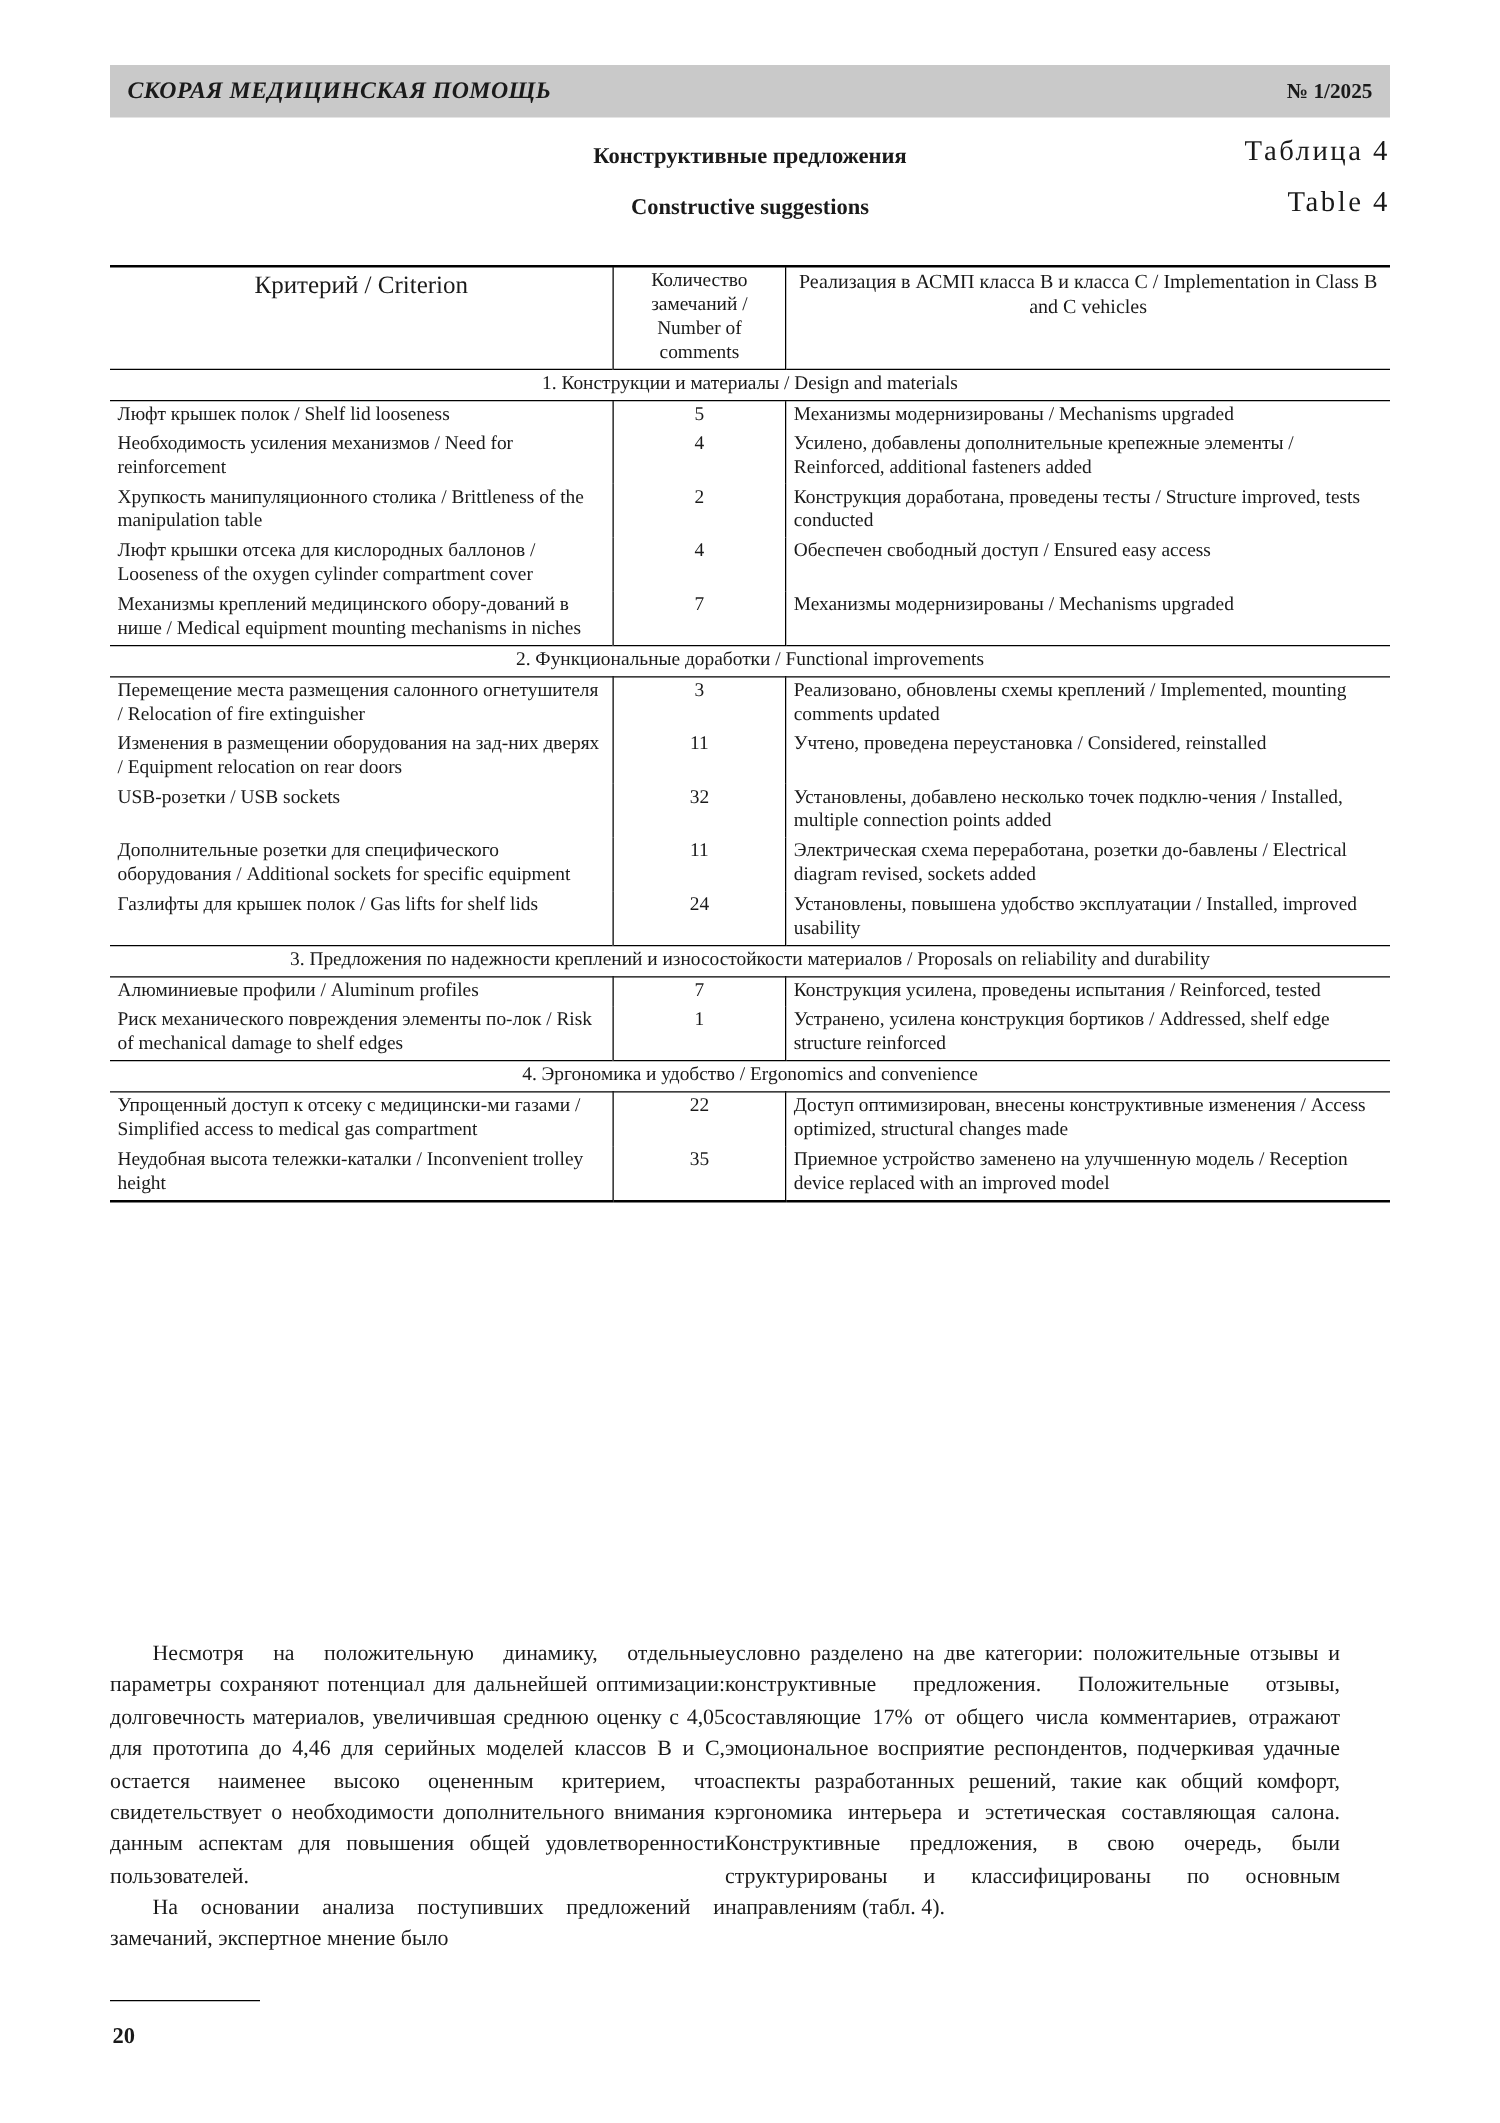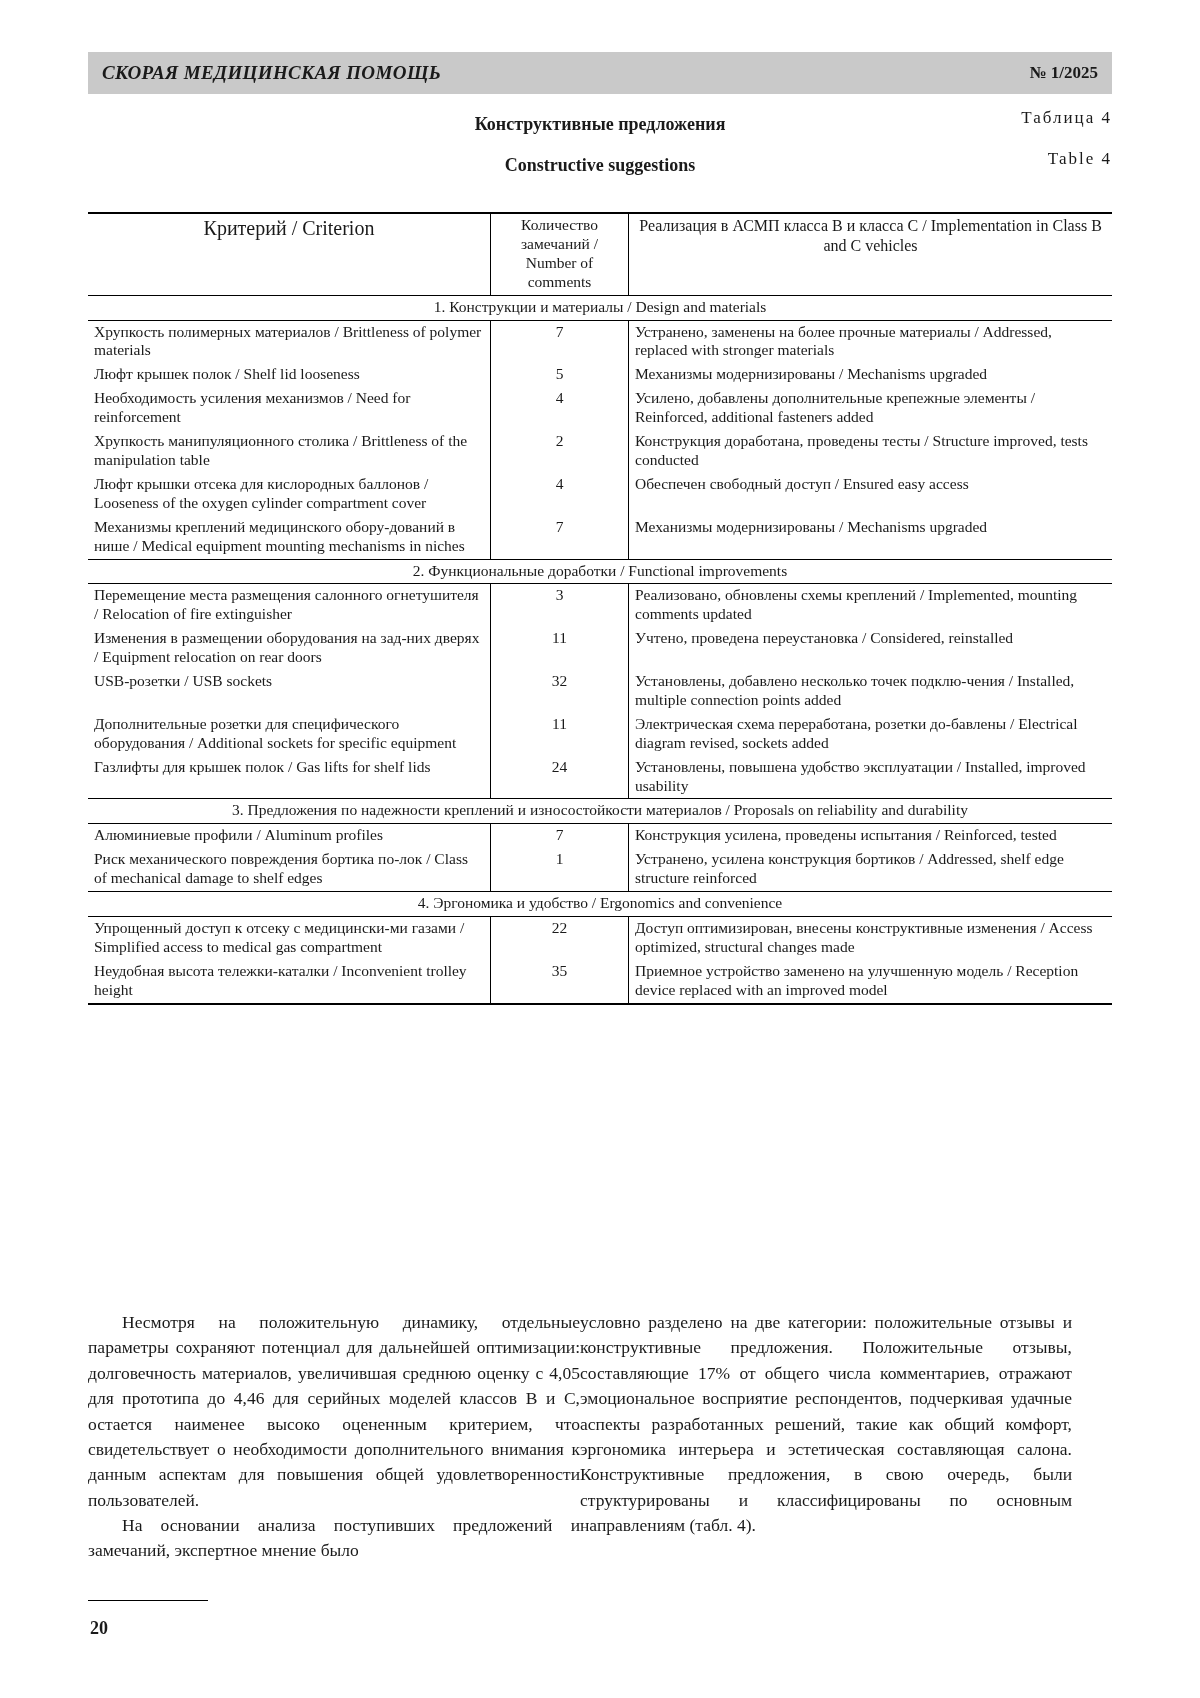--- a/index.html
+++ b/index.html
@@ -59,21 +59,21 @@
     width: 1024px;
   }
   .cap-row {
     position: relative;
     height: 26px;
   }
   .cap-right {
     position: absolute;
     right: 0;
     top: 0;
-    font-size: 17px;
+    font-size: 23px;
     letter-spacing: 2px;
     font-family: "Liberation Serif", serif;
   }
   .cap-center-ru {
     text-align: center;
     font-weight: bold;
     font-size: 18px;
     margin-top: -20px;
   }
   .cap-center-en {
@@ -219,25 +219,20 @@
           <th class="hcrit">Критерий / Criterion</th>
           <th class="hnum">Количество замечаний / Number of comments</th>
           <th class="himpl">Реализация в АСМП класса B и класса C / Implementation in Class B and C vehicles</th>
         </tr>
       </thead>
       <tbody id="tbody">
           <tr class="sec-row">
             <td class="section" colspan="3">1. Конструкции и материалы / Design and materials</td>
           </tr>
           <tr>
-            <td class="c-crit">Хрупкость полимерных материалов / Brittleness of polymer materials</td>
-            <td class="c-num">7</td>
-            <td class="c-impl">Устранено, заменены на более прочные материалы / Addressed, replaced with stronger materials</td>
-          </tr>
-          <tr>
             <td class="c-crit">Люфт крышек полок / Shelf lid looseness</td>
             <td class="c-num">5</td>
             <td class="c-impl">Механизмы модернизированы / Mechanisms upgraded</td>
           </tr>
           <tr>
             <td class="c-crit">Необходимость усиления механизмов / Need for reinforcement</td>
             <td class="c-num">4</td>
             <td class="c-impl">Усилено, добавлены дополнительные крепежные элементы / Reinforced, additional fasteners added</td>
           </tr>
           <tr>
@@ -285,21 +280,21 @@
           </tr>
           <tr class="sec-row">
             <td class="section" colspan="3">3. Предложения по надежности креплений и износостойкости материалов / Proposals on reliability and durability</td>
           </tr>
           <tr>
             <td class="c-crit">Алюминиевые профили / Aluminum profiles</td>
             <td class="c-num">7</td>
             <td class="c-impl">Конструкция усилена, проведены испытания / Reinforced, tested</td>
           </tr>
           <tr>
-            <td class="c-crit">Риск механического повреждения бортика по-лок / Class of mechanical damage to shelf edges</td>
+            <td class="c-crit">Риск механического повреждения элементы по-лок / Risk of mechanical damage to shelf edges</td>
             <td class="c-num">1</td>
             <td class="c-impl">Устранено, усилена конструкция бортиков / Addressed, shelf edge structure reinforced</td>
           </tr>
           <tr class="sec-row">
             <td class="section" colspan="3">4. Эргономика и удобство / Ergonomics and convenience</td>
           </tr>
           <tr>
             <td class="c-crit">Упрощенный доступ к отсеку с медицински-ми газами / Simplified access to medical gas compartment</td>
             <td class="c-num">22</td>
             <td class="c-impl">Доступ оптимизирован, внесены конструктивные изменения / Access optimized, structural changes made</td>

